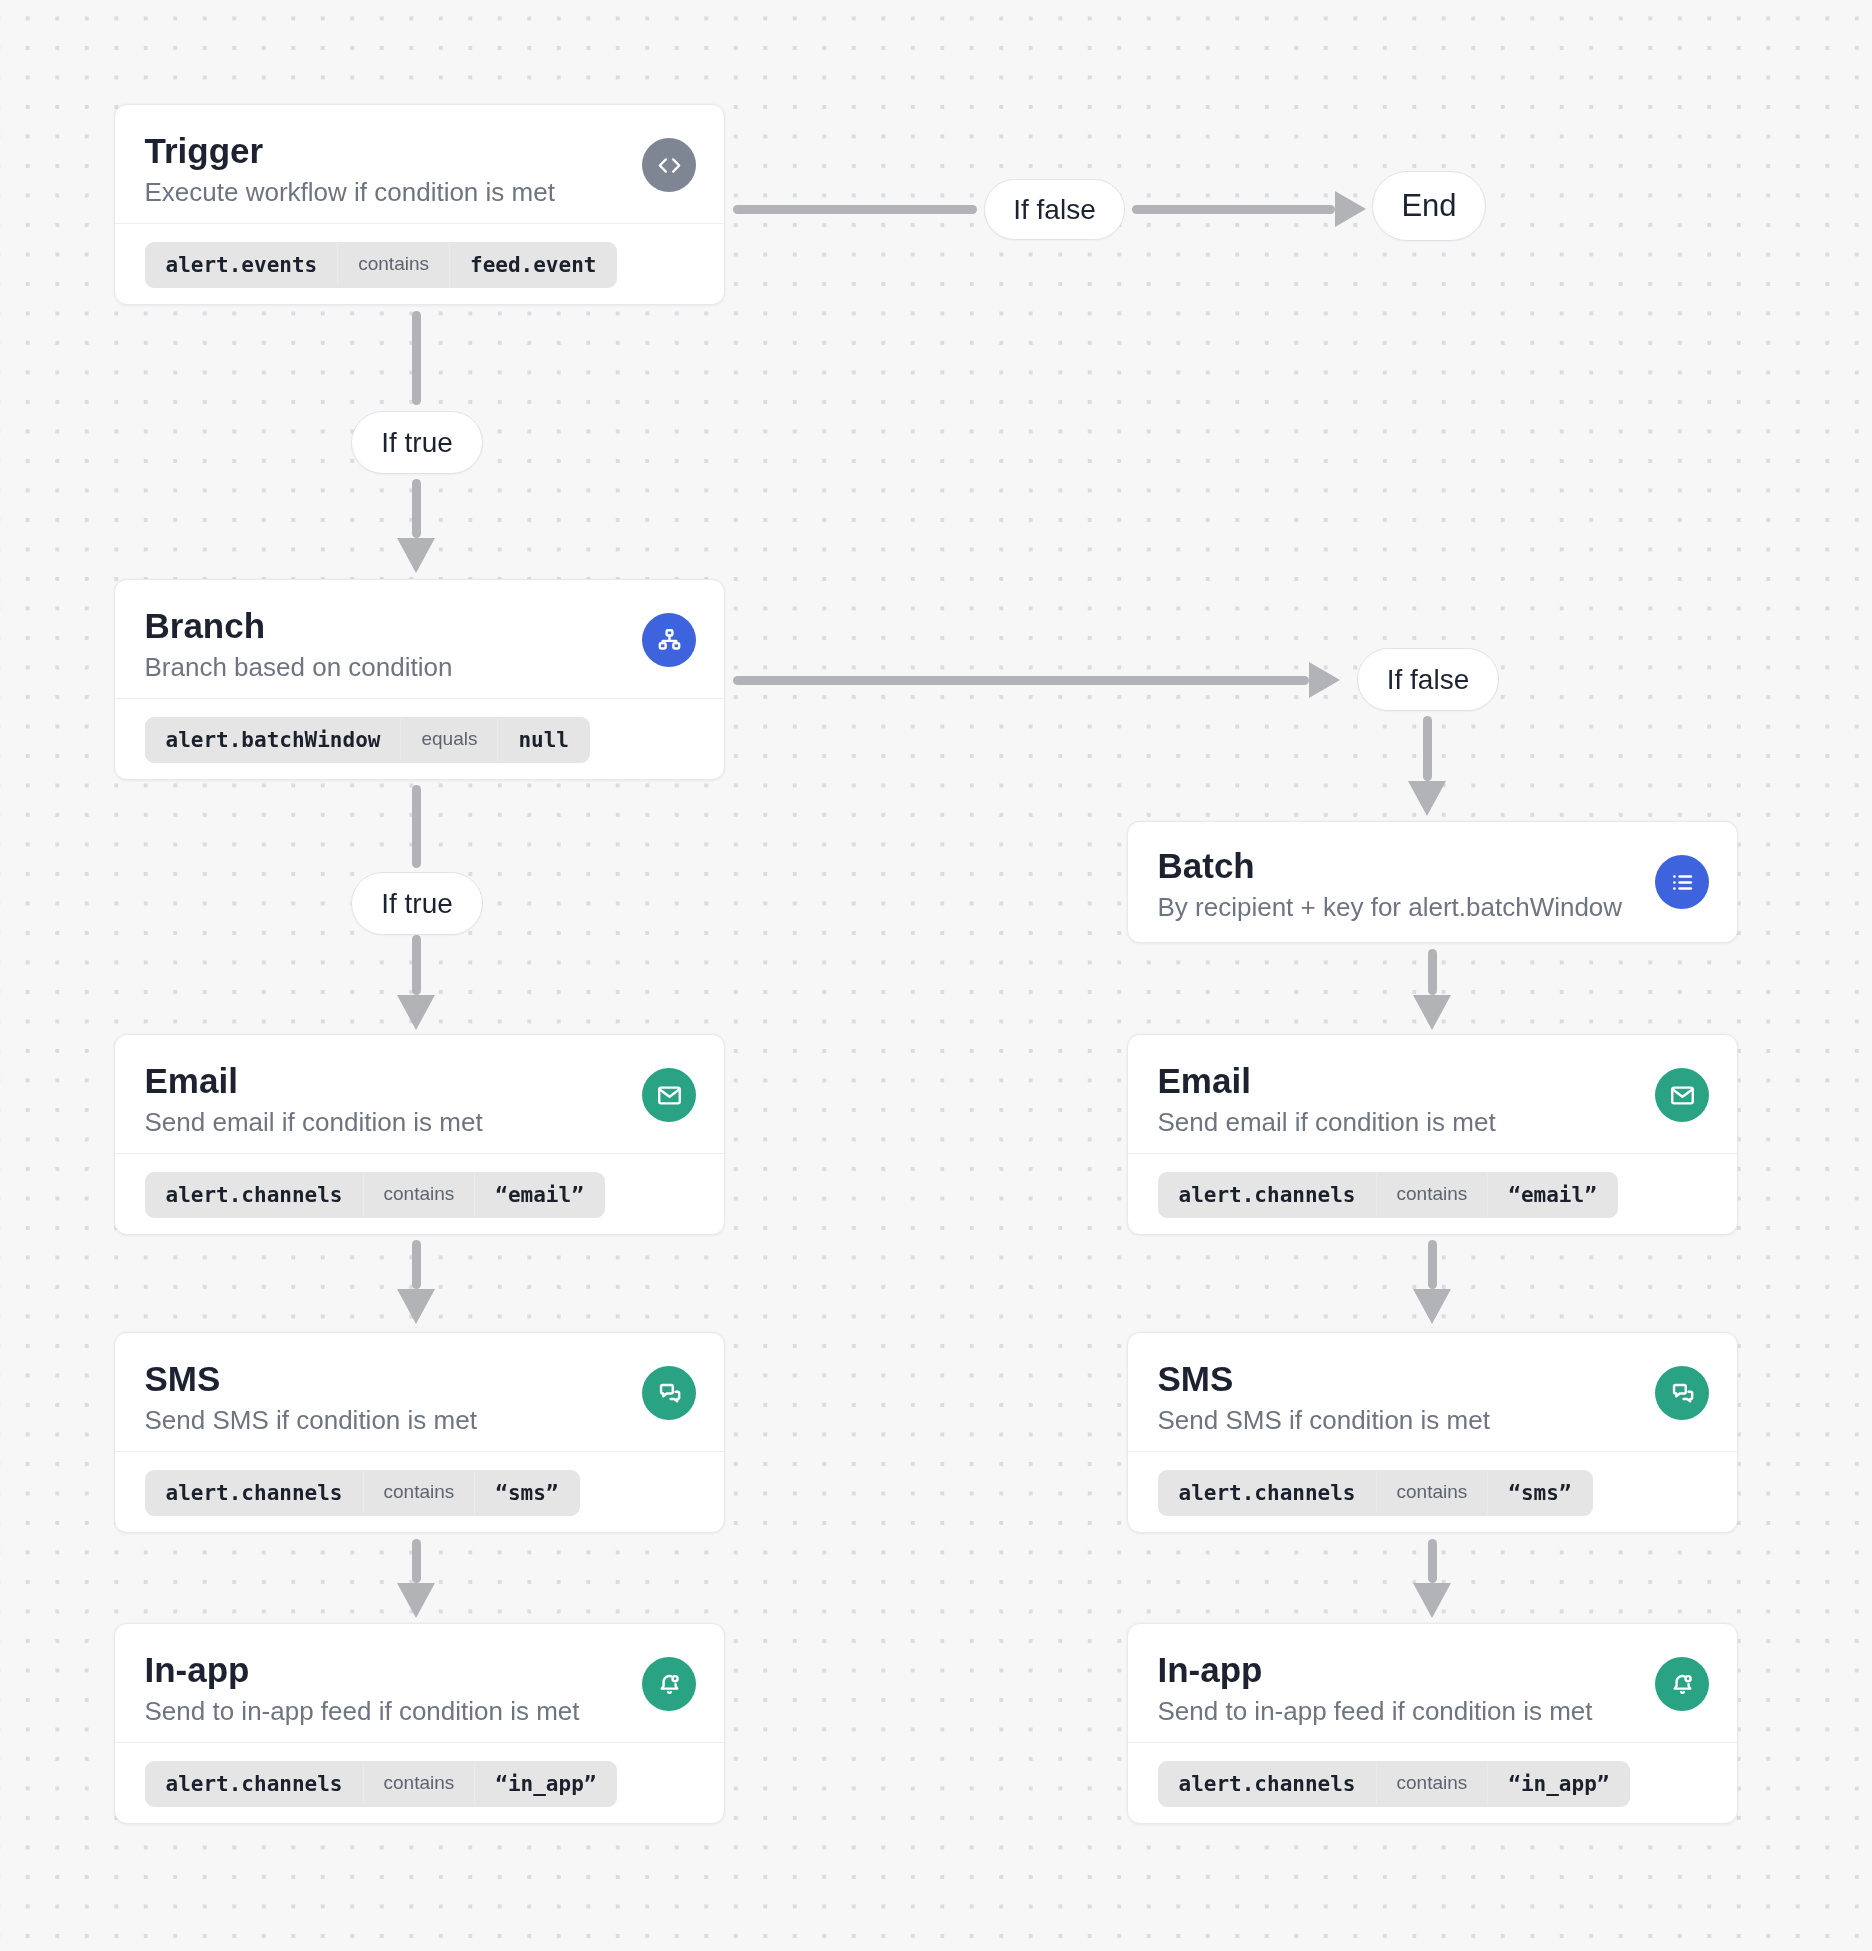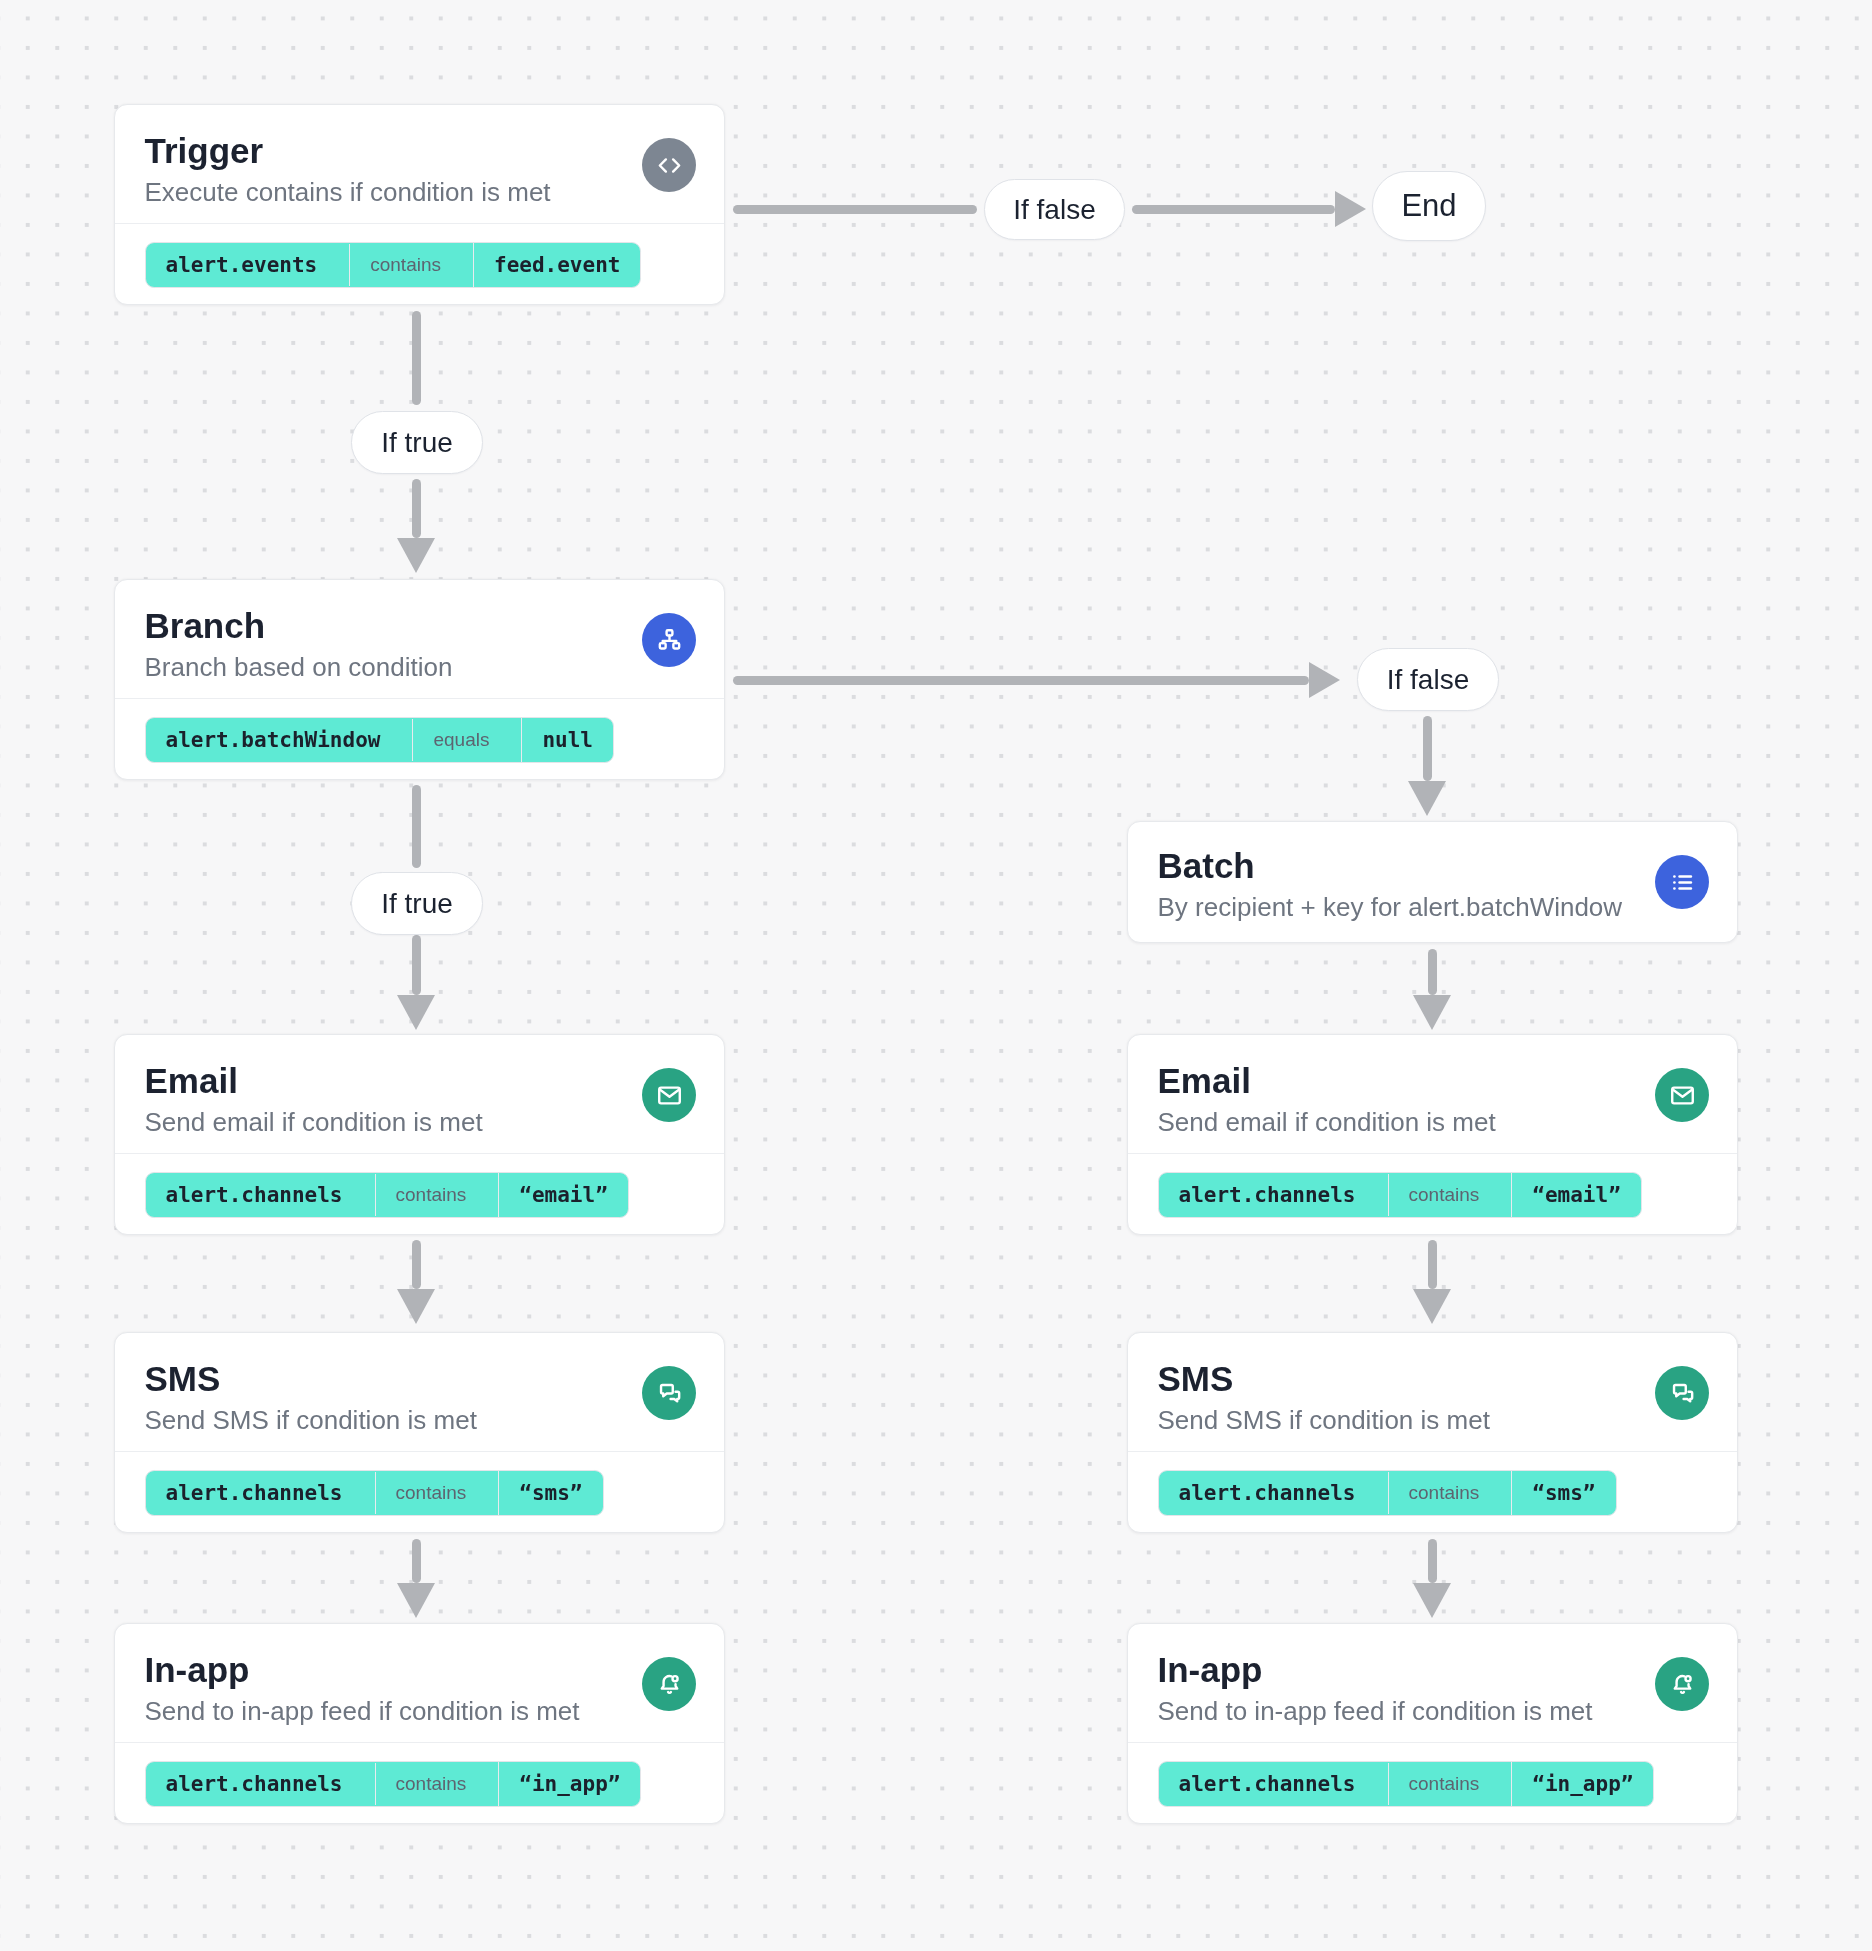--- a/index.html
+++ b/index.html
@@ -33,22 +33,22 @@
   }
   .card-tall{height:201px;}
   .card-short{height:122px;}
   .card-header{position:relative;height:118px;box-sizing:border-box;padding:26px 111px 0 29.5px;}
   .card-short .card-header{height:122px;padding-top:24px;}
   .card-title{font-size:35px;font-weight:600;color:var(--title);line-height:39px;}
   .card-subtitle{font-size:26px;color:var(--subtitle);line-height:31px;margin-top:6.5px;}
   .card-divider{height:0;border-top:0.9px solid #eceef1;}
   .card-chips{height:82px;box-sizing:border-box;padding:16.6px 29.5px;display:flex;align-items:center;}
   .chip-group{
-    display:inline-flex;align-items:center;background:#5eead4;border:0.9px solid var(--chip-border);
-    border-radius:9.2px;overflow:hidden;gap:12px;
+    display:inline-flex;align-items:flex-start;background:#e5e5e5;border:0.9px solid var(--chip-border);
+    border-radius:9.2px;overflow:hidden;
   }
   .chip-seg{display:flex;align-items:center;padding:10px 20px;}
   .chip-seg + .chip-seg{border-left:0.9px solid #e9ebee;}
   .chip-mono{font-family:"DejaVu Sans Mono", monospace;font-size:21px;font-weight:700;color:#1b212c;}
   .chip-op{font-size:19px;color:#5d6470;}
   .icon-circle{
     position:absolute;top:33px;right:28px;width:54px;height:54px;border-radius:50%;
     display:flex;align-items:center;justify-content:center;
   }
   .icon-gray{background:var(--gray);} .icon-blue{background:var(--blue);} .icon-green{background:var(--green);}
@@ -101,21 +101,21 @@
   <div class="pill" style="left:1357px;top:648px;width:142px;height:63px;">
     <span>If false</span>
   </div>
   <div class="pill" style="left:351px;top:872px;width:132px;height:63px;">
     <span>If true</span>
   </div>
 
   <div class="card card-tall" style="left:114px;top:104px;">
     <div class="card-header">
       <div class="card-title">Trigger</div>
-      <div class="card-subtitle">Execute contains if condition is met</div>
+      <div class="card-subtitle">Execute workflow if condition is met</div>
       <div class="icon-circle icon-gray">
         <svg viewBox="0 0 24 24" fill="none" stroke="#fff" stroke-width="2" stroke-linecap="round" stroke-linejoin="round">
             <polyline points="9 7 4 12 9 17"></polyline>
             <polyline points="15 7 20 12 15 17"></polyline>
           </svg>
       </div>
     </div>
     <div class="card-divider"></div>
     <div class="card-chips">
       <div class="chip-group">

